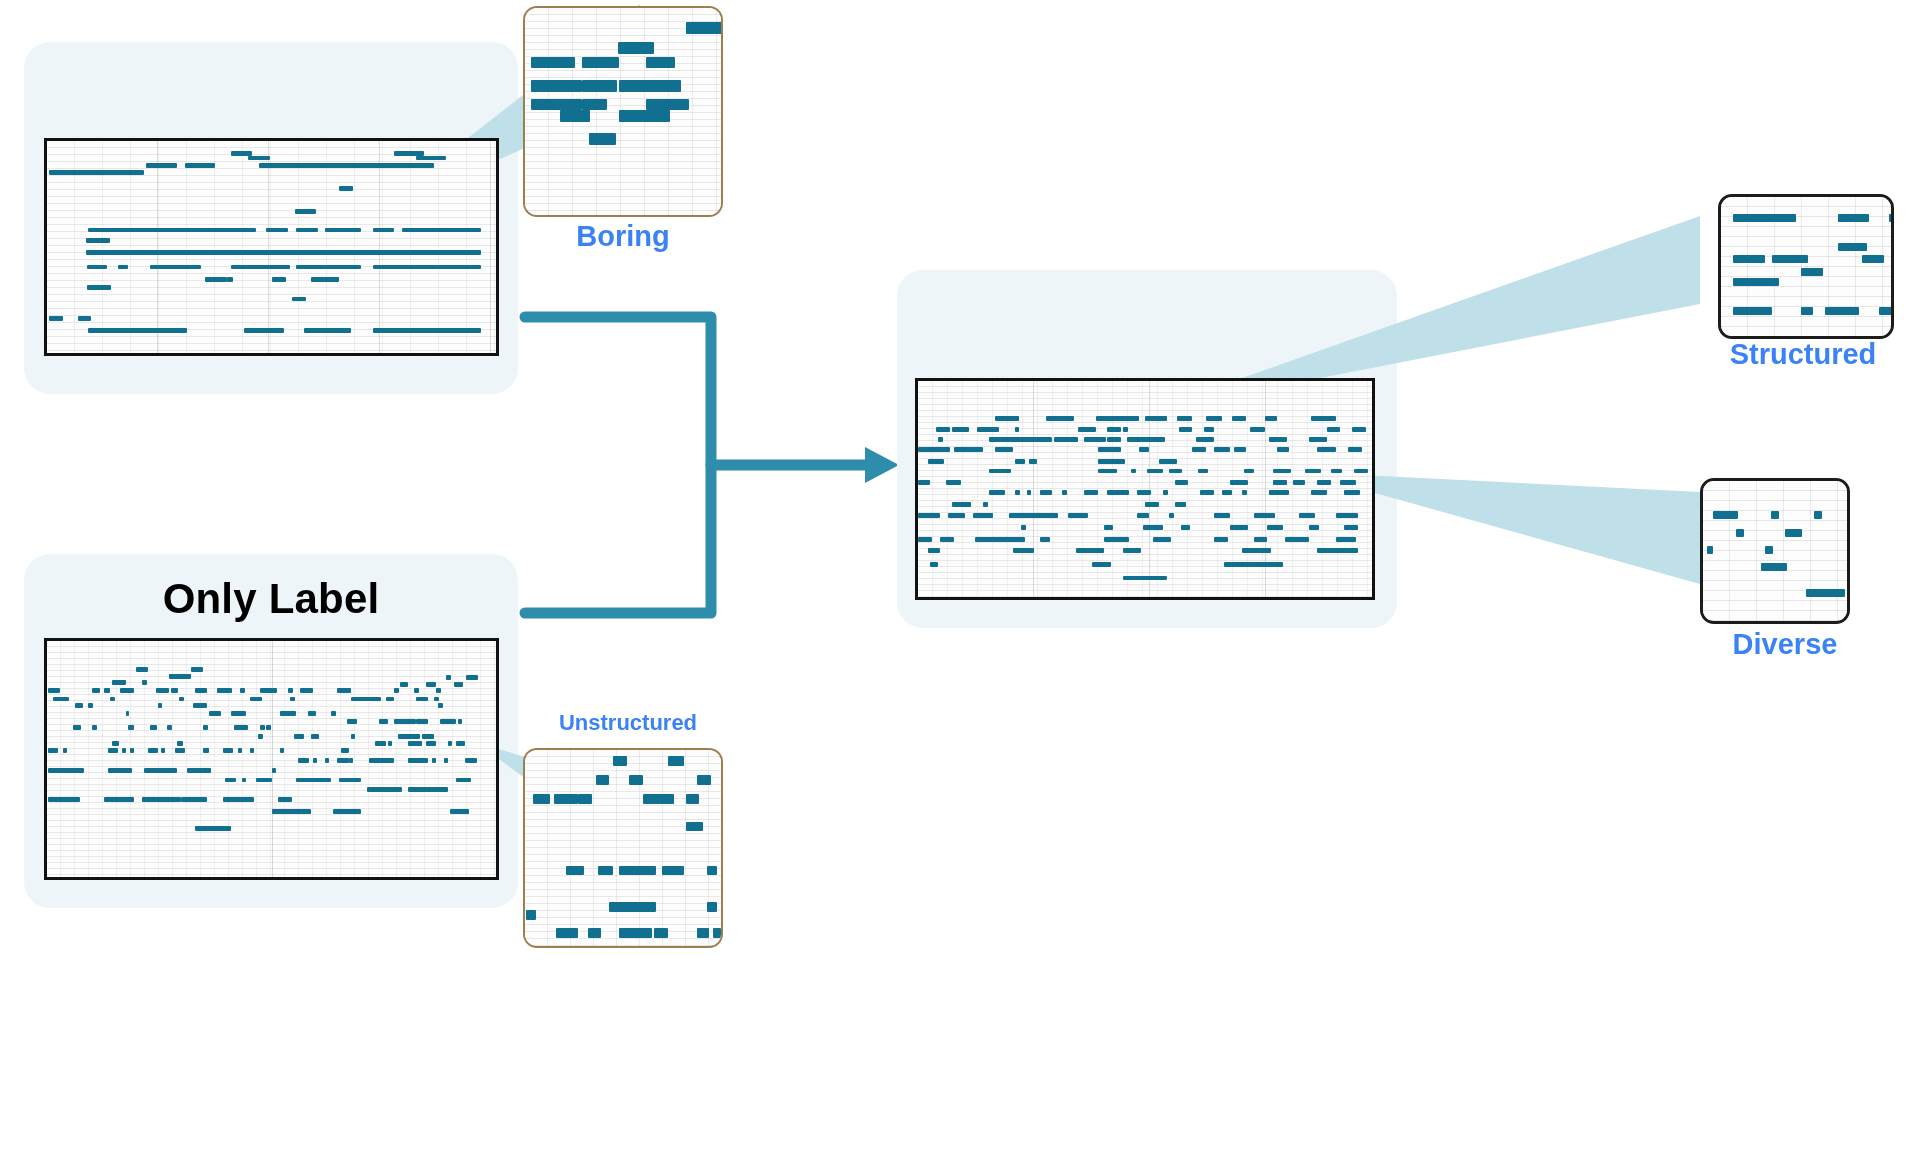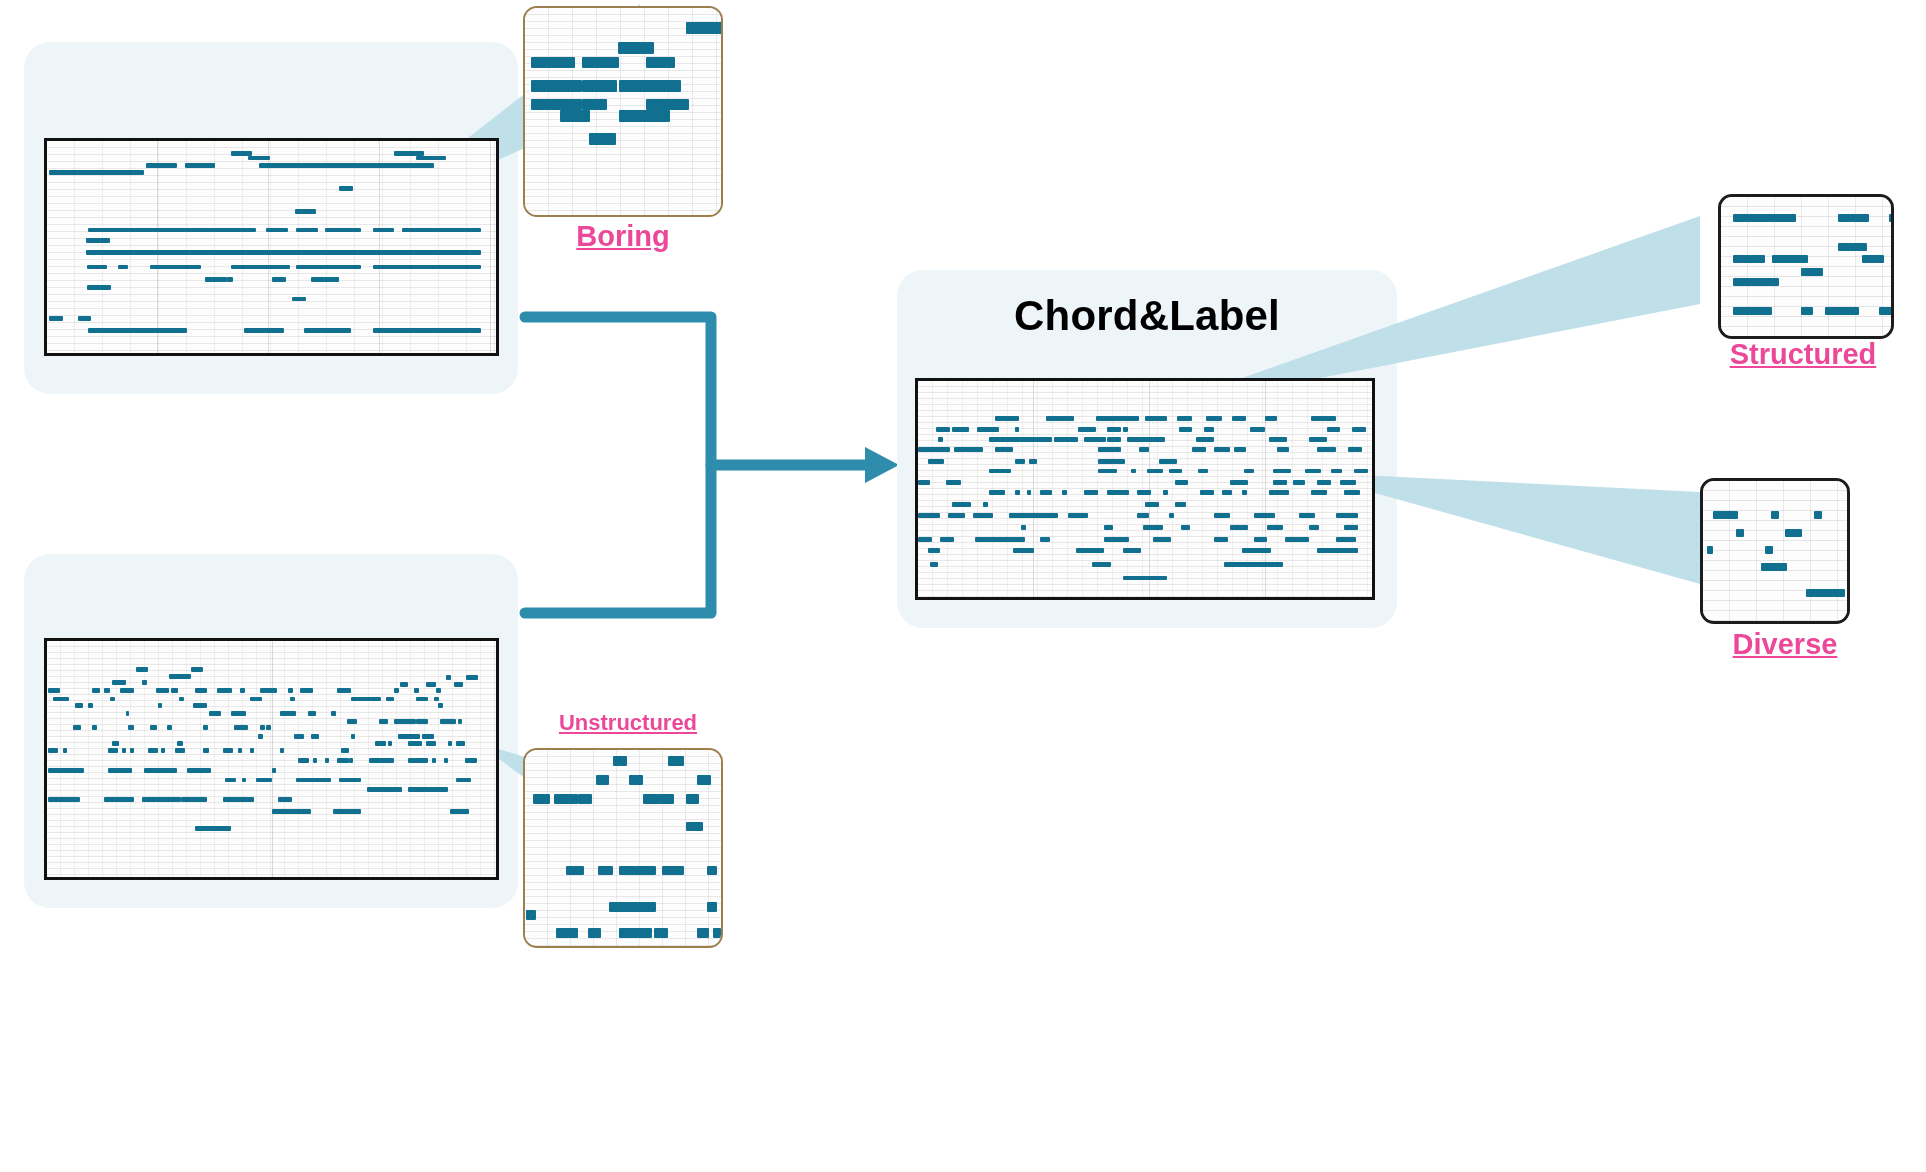--- a/index.html
+++ b/index.html
@@ -98,23 +98,22 @@
   
   .cone { position: absolute; pointer-events: none; }
 
   
   .connector { position: absolute; pointer-events: none; }
 
   
   .caption {
     position: absolute;
     font-weight: 700;
-    color: #ec4899;
+    color: #3b82f6;
     white-space: nowrap;
-    text-decoration: underline;
   }
 </style>
 </head>
 <body>
 
 <div id="stage">
 
   <div class="card" style="left:24px; top:42px; width:494px; height:352px;"></div>
 
 
@@ -187,20 +186,21 @@
         <div class="note" style="left: 120.54px; top: 91.08px; width: 43.12px; height: 11.385px; background: rgb(17, 112, 143);"></div>
         <div class="note" style="left: 35.28px; top: 102.465px; width: 29.4px; height: 11.385px; background: rgb(17, 112, 143);"></div>
         <div class="note" style="left: 94.08px; top: 102.465px; width: 50.96px; height: 11.385px; background: rgb(17, 112, 143);"></div>
         <div class="note" style="left: 63.7px; top: 125.235px; width: 27.44px; height: 11.385px; background: rgb(17, 112, 143);"></div>
       </div>
   </div>
   <div class="caption" style="left:523px; top:220px; width:200px; text-align:center; font-size:29px;">Boring</div>
 
   <div class="card" style="left:24px; top:554px; width:494px; height:354px;"></div>
 
+  <div class="card-title" style="left:24px; top:575px; width:494px; font-size:42px;">Only Label</div>
 
   <svg class="cone" style="left:440px; top:720px; width:280px; height:250px;" viewBox="0 0 280 250">
     <polygon points="36,22 250,180 250,88" fill="#bcdde8" opacity="0.95"></polygon>
   </svg>
 
   <div class="roll" style="left:44px; top:638px; width:455px; height:242px;">
     <div class="grid-h" style="background-image:repeating-linear-gradient(to bottom,rgba(255,255,255,0.85) 0px,rgba(255,255,255,0.85) 5px,rgba(0,0,0,0.045) 5px,rgba(0,0,0,0.045) 6px);"></div>
     <div class="grid-v" style="background-image:repeating-linear-gradient(to right,rgba(0,0,0,0) 0px,rgba(0,0,0,0) 13px,rgba(0,0,0,0.05) 13px,rgba(0,0,0,0.05) 14px);"></div>
     <div class="grid-bar" style="background-image:repeating-linear-gradient(to right,rgba(0,0,0,0) 0px,rgba(0,0,0,0) 225px,rgba(0,0,0,0.14) 225px,rgba(0,0,0,0.14) 226px);"></div>
     <div class="notes-layer">
@@ -367,21 +367,20 @@
   </div>
 
   <svg class="connector" style="left:515px; top:295px; width:400px; height:340px;" viewBox="0 0 400 340">
     <path d="M 10 22 L 196 22 L 196 318 L 10 318" fill="none" stroke="#2e8cad" stroke-width="11" stroke-linecap="round" stroke-linejoin="round"></path>
     <path d="M 196 170 L 356 170" fill="none" stroke="#2e8cad" stroke-width="11" stroke-linecap="round"></path>
     <path d="M 350 152 L 384 170 L 350 188 Z" fill="#2e8cad"></path>
   </svg>
 
   <div class="card" style="left:897px; top:270px; width:500px; height:358px;"></div>
 
-  <div class="card-title" style="left:897px; top:292px; width:500px; font-size:42px;">Chord&amp;Label</div>
 
   <svg class="cone" style="left:1120px; top:200px; width:590px; height:220px;" viewBox="0 0 590 220">
     <polygon points="26,212 580,16 580,104" fill="#bcdde8" opacity="0.95"></polygon>
   </svg>
 
   <svg class="cone" style="left:1280px; top:452px; width:430px; height:190px;" viewBox="0 0 430 190">
     <polygon points="20,20 420,40 420,132" fill="#bcdde8" opacity="0.95"></polygon>
   </svg>
 
   <div class="roll" style="left:915px; top:378px; width:460px; height:222px;">

